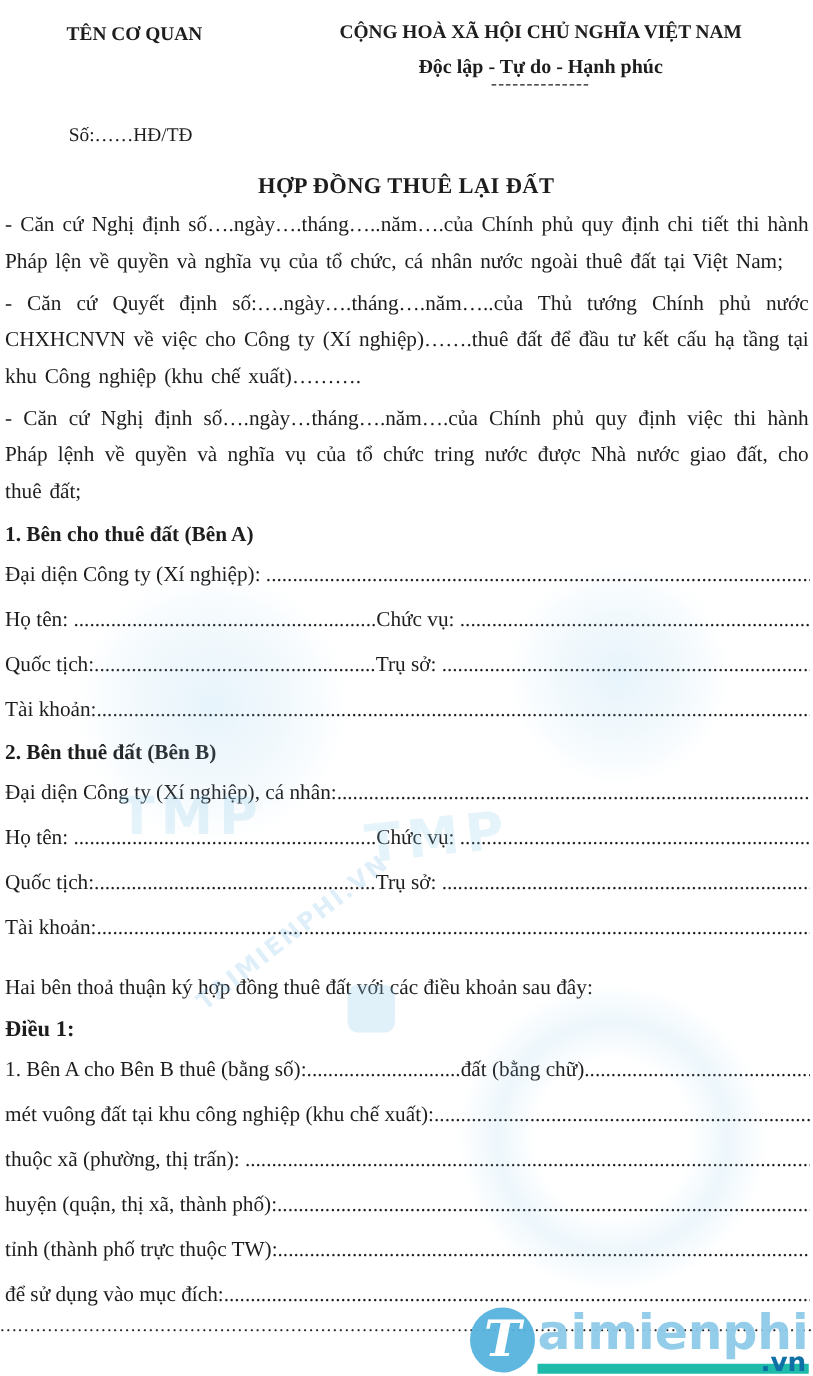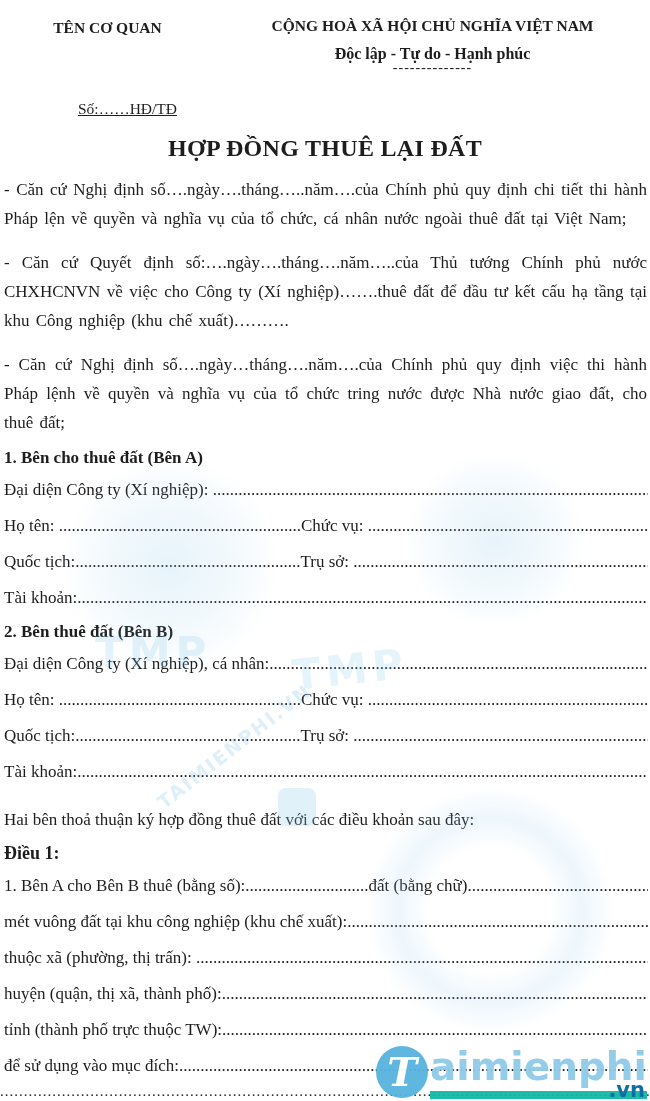--- a/index.html
+++ b/index.html
@@ -8,28 +8,28 @@
     font-family:"Liberation Serif", serif;color:#1d1d1d;position:relative;
   }
   .page{position:relative;width:650px;height:1101px;overflow:hidden;}
   
   .hdr{display:flex;padding-top:5px;margin-top:12px;}
   .org{width:215px;text-align:center;font-weight:bold;font-size:15.5px;padding-top:2px;}
   .nat{flex:1;text-align:center;font-weight:bold;font-size:15.5px;}
   .motto{font-size:16px;margin-top:10px;font-weight:bold;}
   .divider{margin-top:-3px;font-weight:normal;letter-spacing:1px;font-size:14px;}
   .meta-row{display:flex;justify-content:space-between;margin-top:24px;font-size:15.5px;}
-  .doc-number{margin-left:78px;text-decoration:underline;}
+  .doc-number{margin-left:55px;}
   .date-line{font-style:italic;margin-right:3px;}
   h1{
-    text-align:center;font-size:24px;font-weight:bold;margin:18px 0 0 0;
+    text-align:center;font-size:18px;font-weight:bold;margin:18px 0 0 0;
     letter-spacing:0.3px;line-height:24px;
   }
   .preamble p{
-    margin:15px 3px 0 4px;text-align:justify;font-size:17px;line-height:29px;
+    margin:5px 3px 0 4px;text-align:justify;font-size:17px;line-height:29px;
     word-spacing:2px;
   }
   .sec-head{font-weight:bold;font-size:17px;margin:7px 0 0 4px;height:28px;line-height:28px;}
   .sec-head.b{margin-top:2px;}
   .fieldline{
     height:36px;line-height:36px;white-space:nowrap;overflow:hidden;
     margin:0 2px 0 4px;font-size:17px;
   }
   .plainline{height:36px;line-height:36px;margin:12px 2px 0 4px;font-size:17px;white-space:nowrap;overflow:hidden;}
   .art-head{font-weight:bold;font-size:18px;height:30px;line-height:30px;margin:0 0 0 4px;}

